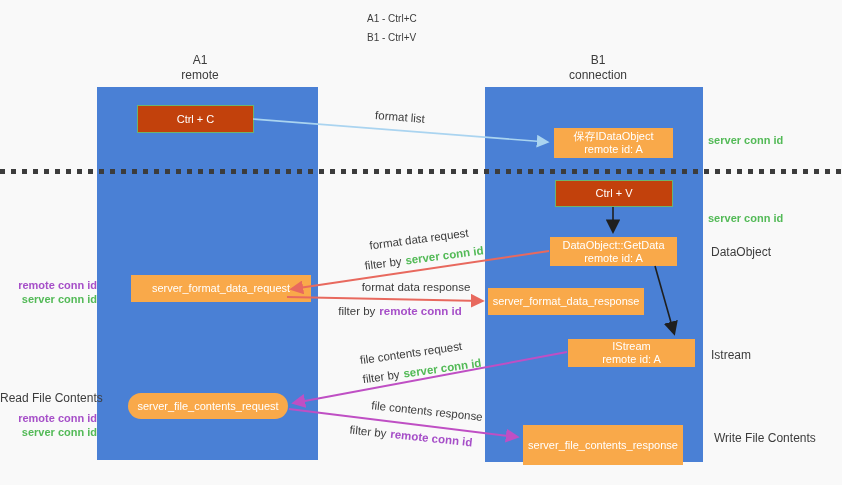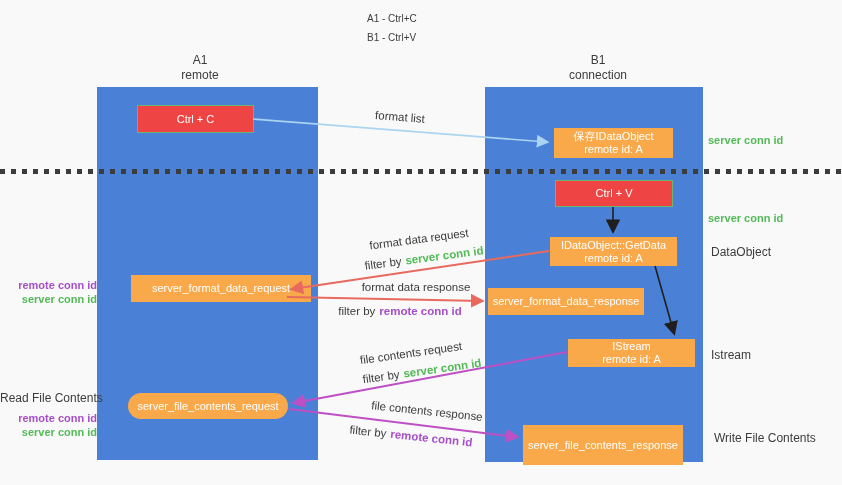--- a/index.html
+++ b/index.html
@@ -12,21 +12,21 @@
   #col-right{left:485px;width:218px;height:375px;}
   .col-header{position:absolute;top:53px;text-align:center;font-size:12px;
               color:#3c3c3c;line-height:15px;z-index:2;}
   #header-left{left:130px;width:140px;}
   #header-right{left:528px;width:140px;}
   .dotted{position:absolute;top:169px;left:0;width:842px;height:5px;z-index:3;
           background:repeating-linear-gradient(to right,#3c3c3c 0 5px,transparent 5px 11px);}
   .node{position:absolute;display:flex;flex-direction:column;align-items:center;
         justify-content:center;color:#fff;font-size:11px;text-align:center;
         line-height:13px;z-index:4;box-sizing:border-box;white-space:nowrap;}
-  .green{background:#ef4444;border:1px solid #6cb46f;}
+  .green{background:#c2410c;border:1px solid #6cb46f;}
   .orange{background:#f9a94a;}
   #ctrl-c{left:137px;top:105px;width:117px;height:28px;}
   #save-obj{left:554px;top:128px;width:119px;height:30px;}
   #ctrl-v{left:555px;top:180px;width:118px;height:27px;}
   #getdata{left:550px;top:237px;width:127px;height:29px;}
   #fmt-req{left:131px;top:275px;width:180px;height:27px;}
   #fmt-resp{left:488px;top:288px;width:156px;height:27px;}
   #istream{left:568px;top:339px;width:127px;height:28px;}
   #file-req{left:128px;top:393px;width:160px;height:26px;border-radius:13px;}
   #file-resp{left:523px;top:425px;width:160px;height:40px;}
@@ -66,21 +66,21 @@
   <div>Ctrl + C</div>
 </div>
 <div class="node orange" id="save-obj">
   <div>保存IDataObject</div>
   <div>remote id: A</div>
 </div>
 <div class="node green" id="ctrl-v">
   <div>Ctrl + V</div>
 </div>
 <div class="node orange" id="getdata">
-  <div>IDataObject::GetData</div>
+  <div>DataObject::GetData</div>
   <div>remote id: A</div>
 </div>
 <div class="node orange" id="fmt-req">
   <div>server_format_data_request</div>
 </div>
 <div class="node orange" id="fmt-resp">
   <div>server_format_data_response</div>
 </div>
 <div class="node orange" id="istream">
   <div>IStream</div>

